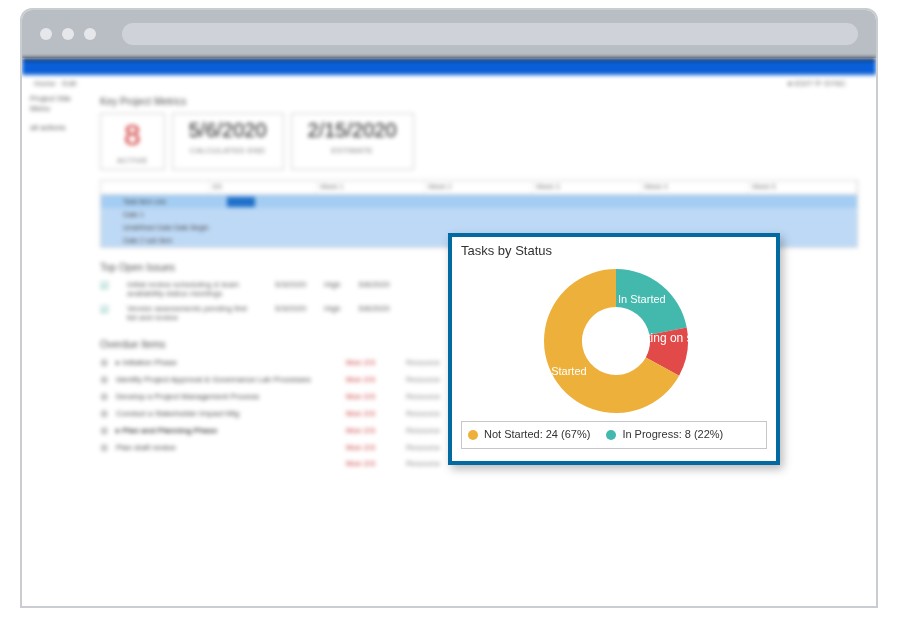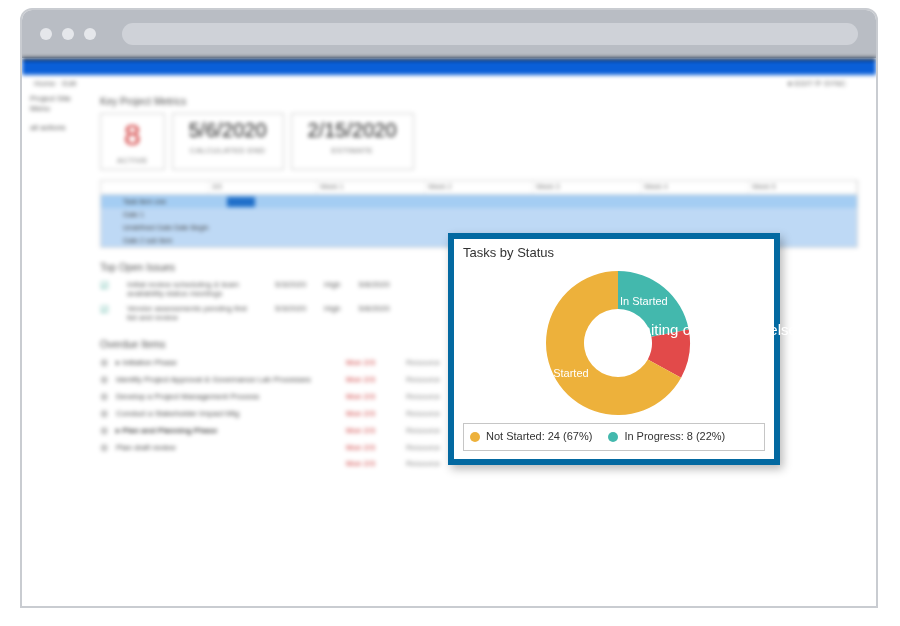--- a/index.html
+++ b/index.html
@@ -49,21 +49,21 @@
 
 .overdue{font-size:8px;color:#444}
 .ov-row{display:flex;padding:3px 0;align-items:center}
 .ov-exp{width:16px;color:#888;font-size:10px}
 .ov-title{width:230px}
 .ov-title.bold{font-weight:600}
 .ov-date{width:60px;color:#c33}
 .ov-to{color:#888}
 
 
-.overlay{position:absolute;left:448px;top:233px;width:332px;height:232px;background:#fff;border:6px solid #0369a1;box-shadow:3px 4px 9px rgba(0,0,0,.28);padding:6px 9px;filter:none}
+.overlay{position:absolute;left:448px;top:233px;width:332px;height:232px;background:#fff;border:4px solid #0369a1;box-shadow:3px 4px 9px rgba(0,0,0,.28);padding:6px 9px;filter:none}
 .ov-title-h{font-size:13px;color:#333;font-weight:400;margin-bottom:3px}
 .donut-wrap{position:relative;width:310px;height:160px}
 .donut{position:absolute;left:50%;top:50%;transform:translate(-50%,-50%)}
 .d-label{position:absolute;font-size:11px;color:#fff;font-weight:400;text-align:center;white-space:nowrap}
 .legend{border:1px solid #c6c6c6;padding:4px 6px;font-size:11px;color:#333;line-height:1.6}
 .legend-row{display:flex;flex-wrap:wrap;gap:16px 16px}
 .lg-item{display:flex;align-items:center;gap:6px}
 .lg-sw{width:10px;height:10px;border-radius:50%}
 </style>
 </head>
@@ -204,21 +204,21 @@
 
 <div class="overlay">
   <div class="ov-title-h">Tasks by Status</div>
   <div class="donut-wrap">
     <svg class="donut" id="donut" width="150" height="150" viewBox="-75 -75 150 150">
         <path d="M 4.408728476930472e-15 -72 A 72 72 0 0 1 70.72468205246558 -13.49145465017217 L 33.39776652477541 -6.370964695914635 A 34 34 0 0 0 2.0818995585505003e-15 -34 Z" fill="#43b8ad"></path>
         <path d="M 70.72468205246558 -13.49145465017217 A 72 72 0 0 1 63.09408096315818 34.6862645353235 L 29.794427121491363 16.379624919458323 A 34 34 0 0 0 33.39776652477541 -6.370964695914635 Z" fill="#e24a4a"></path>
         <path d="M 63.09408096315818 34.6862645353235 A 72 72 0 1 1 -1.3226185430791413e-14 -72 L -6.245698675651501e-15 -34 A 34 34 0 1 0 29.794427121491363 16.379624919458323 Z" fill="#edb13b"></path>
       </svg>
     <span class="d-label" style="left:157px;top:32px">In Started</span>
-    <span class="d-label" style="left:166px;top:58px;font-size:15px">Waiting on someone else</span>
+    <span class="d-label" style="left:166px;top:70px;font-size:12px">Waiting on someone else</span>
     <span class="d-label" style="left:70px;top:104px">Not Started</span>
   </div>
   <div class="legend">
     <div class="legend-row" id="legend">
         <span class="lg-item">
           <span class="lg-sw" style="background:#edb13b"></span>
           <span>Not Started: 24 (67%)</span>
         </span>
         <span class="lg-item">
           <span class="lg-sw" style="background:#43b8ad"></span>

